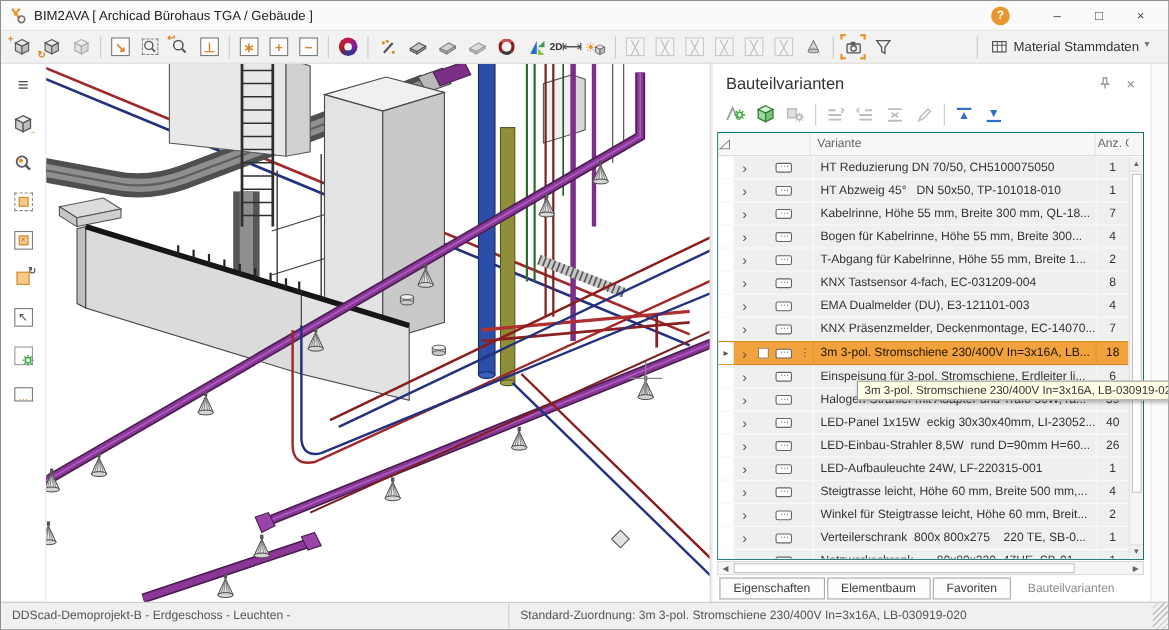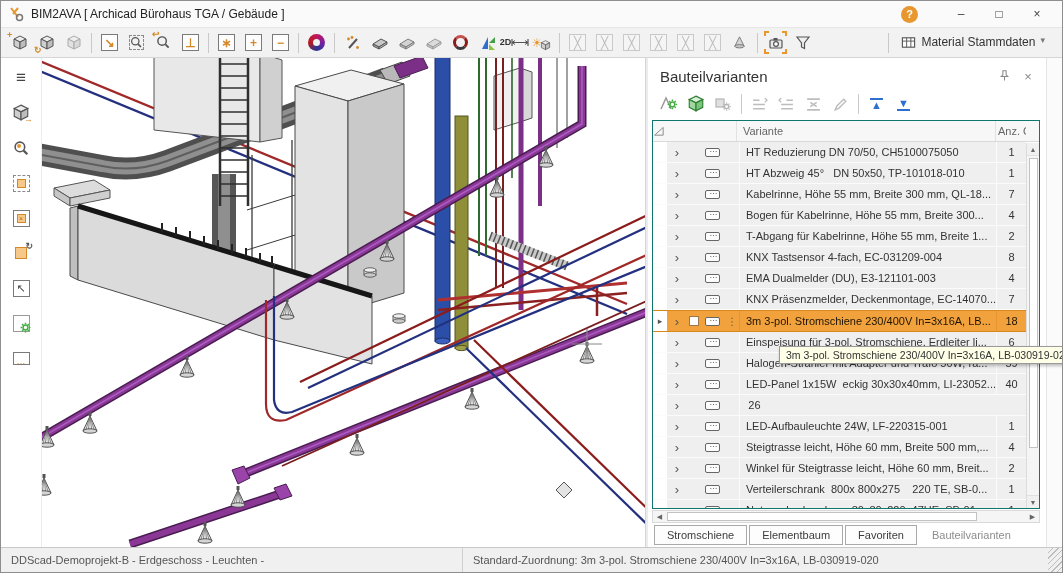--- a/index.html
+++ b/index.html
@@ -805,20 +805,21 @@
                 <span class="only-sel">▸</span>
               </span>
               <span class="c c-ex">›</span>
               <span class="c c-cb">
                 <span class="cbx only-sel"></span>
               </span>
               <span class="c c-bd">
                 <span class="badge">⋯</span>
               </span>
               <span class="c c-dt only-sel">⋮</span>
+              <span class="c c-var">LED-Einbau-Strahler 8,5W  rund D=90mm H=60...</span>
               <span class="c c-cnt">26</span>
             </div>
 
             <div class="trow">
               <span class="c c-mk">
                 <span class="only-sel">▸</span>
               </span>
               <span class="c c-ex">›</span>
               <span class="c c-cb">
                 <span class="cbx only-sel"></span>
@@ -905,21 +906,21 @@
 
       <div class="hscroll">
         <span class="hsbtn">◀</span>
         <span class="hsthumb"></span>
         <span class="hstrack"></span>
         <span class="hsbtn">▶</span>
       </div>
 
       <div class="tabstrip">
 
-          <span class="ptab">Stromschiene</span>
+          <span class="ptab">Eigenschaften</span>
 
           <span class="ptab">Elementbaum</span>
 
           <span class="ptab">Favoriten</span>
 
           <span class="ptab active">Bauteilvarianten</span>
         </div>
     </div>
 
     <div class="gutter"></div>

